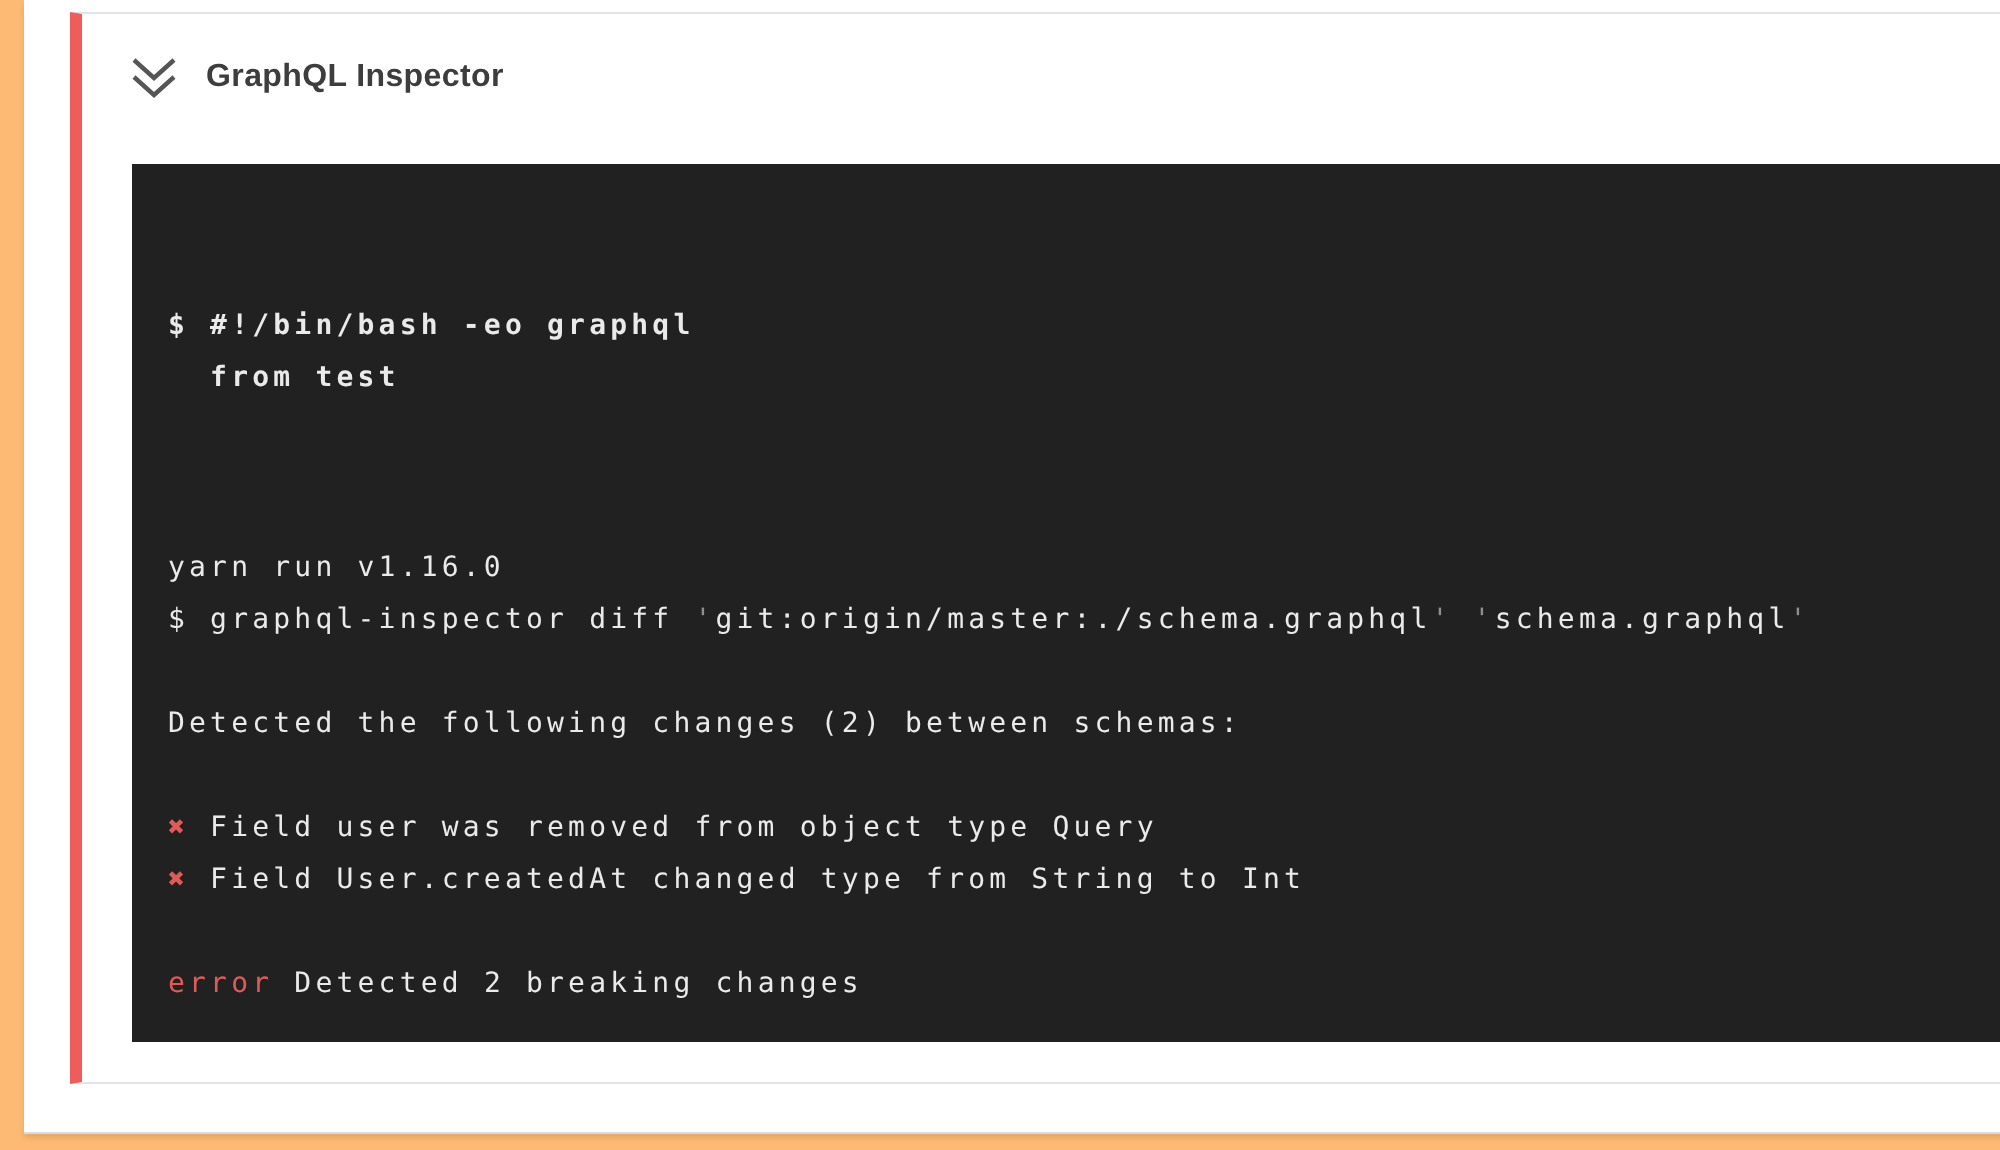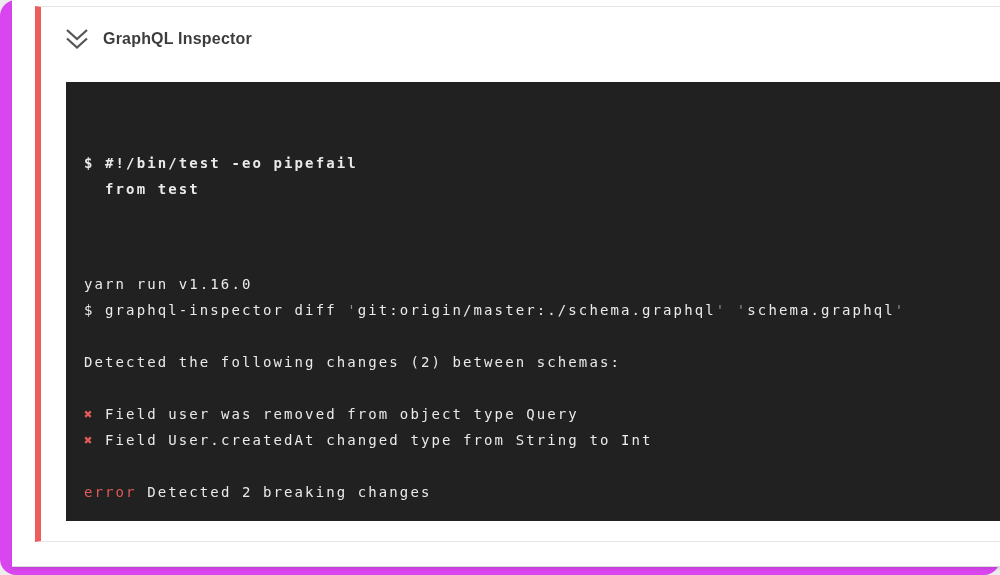--- a/index.html
+++ b/index.html
@@ -60,34 +60,34 @@
     letter-spacing: 2.1px;
     white-space: pre;
   }
   .cmd-block { font-weight: 700; }
   .out-block { margin-top: 17px; }
   .term-line { height: 26px; }
 </style>
 </head>
 <body>
 
-<div class="page" style="background: #d946ef; border-radius: 16px;">
+<div class="page" style="background: #fdba74;">
   <div class="panel" style="background: rgb(255, 255, 255);">
     <section class="step-card" style="border-color: rgb(228, 228, 228) rgb(228, 228, 228) rgb(228, 228, 228) rgb(238, 92, 92);">
 
       <header class="step-header">
         <span class="collapse-icon">
           <svg width="28" height="23" viewBox="0 0 28 23" aria-hidden="true">
             <path d="M4 3 L14 12 L24 3" fill="none" stroke="#555555" stroke-width="2.2"></path>
             <path d="M4 11.5 L14 20.5 L24 11.5" fill="none" stroke="#555555" stroke-width="2.2"></path>
           </svg>
         </span>
         <h3 class="step-title" style="color: rgb(61, 61, 61);">GraphQL Inspector</h3>
       </header>
 
       <div class="terminal" style="background: rgb(33, 33, 33); color: rgb(234, 234, 234);">
-        <div class="cmd-block" id="cmd-block"><div class="term-line"><span>$ #!/bin/test -eo pipefail</span></div><div class="term-line"><span>  from test</span></div></div>
+        <div class="cmd-block" id="cmd-block"><div class="term-line"><span>$ #!/bin/bash -eo graphql</span></div><div class="term-line"><span>  from test</span></div></div>
         <div class="out-block" id="out-block"><div class="term-line"><span>yarn run v1.16.0</span></div><div class="term-line"><span>$ graphql-inspector diff </span><span style="color: rgb(143, 143, 143);">'</span><span>git:origin/master:./schema.graphql</span><span style="color: rgb(143, 143, 143);">'</span><span> </span><span style="color: rgb(143, 143, 143);">'</span><span>schema.graphql</span><span style="color: rgb(143, 143, 143);">'</span></div><div class="term-line">&nbsp;</div><div class="term-line"><span>Detected the following changes (2) between schemas:</span></div><div class="term-line">&nbsp;</div><div class="term-line"><span style="color: rgb(224, 90, 90);">✖</span><span> Field user was removed from object type Query</span></div><div class="term-line"><span style="color: rgb(224, 90, 90);">✖</span><span> Field User.createdAt changed type from String to Int</span></div><div class="term-line">&nbsp;</div><div class="term-line"><span style="color: rgb(224, 90, 90);">error</span><span> Detected 2 breaking changes</span></div><div class="term-line">&nbsp;</div></div>
       </div>
 
     </section>
   </div>
 </div>
 
 </body></html>

